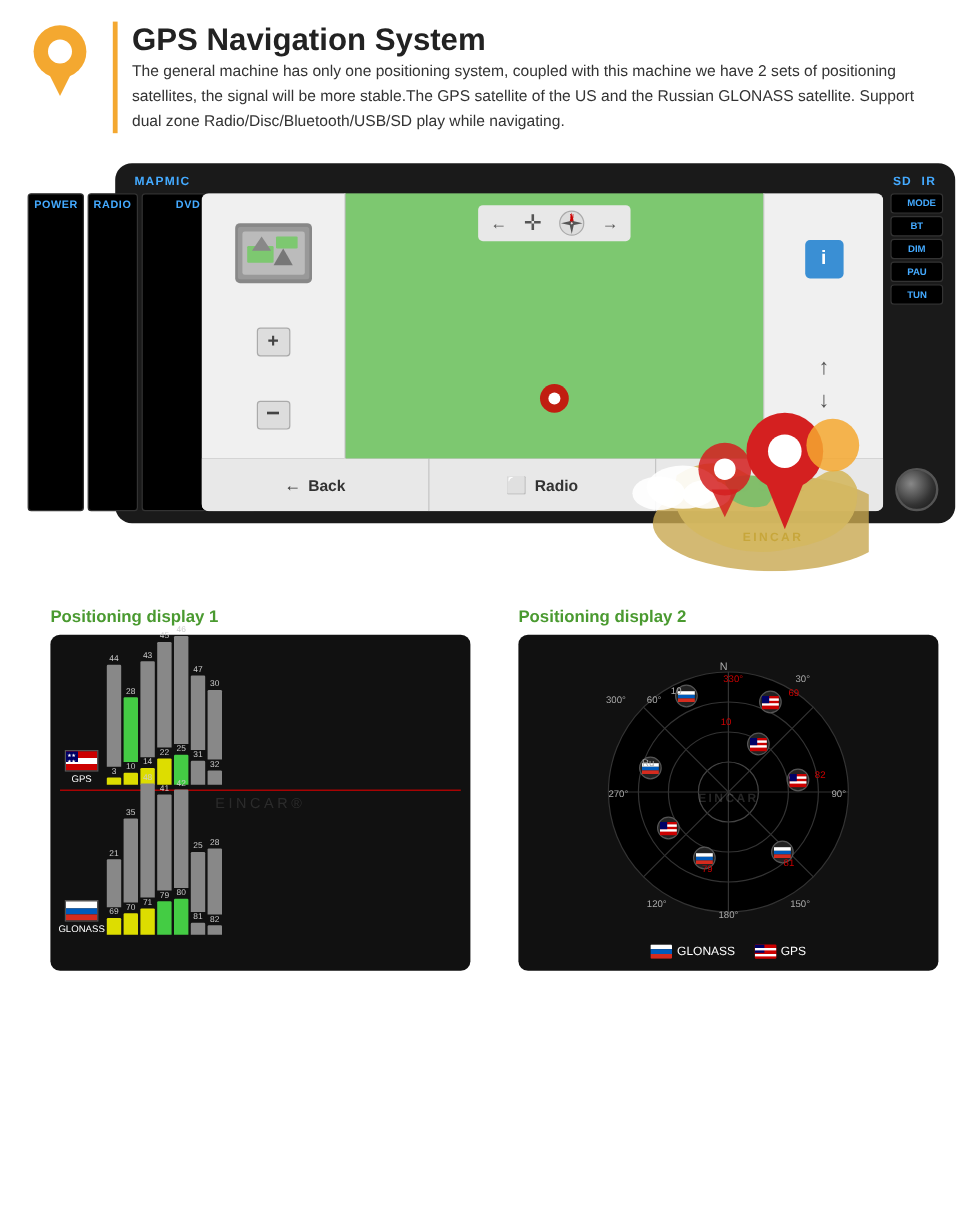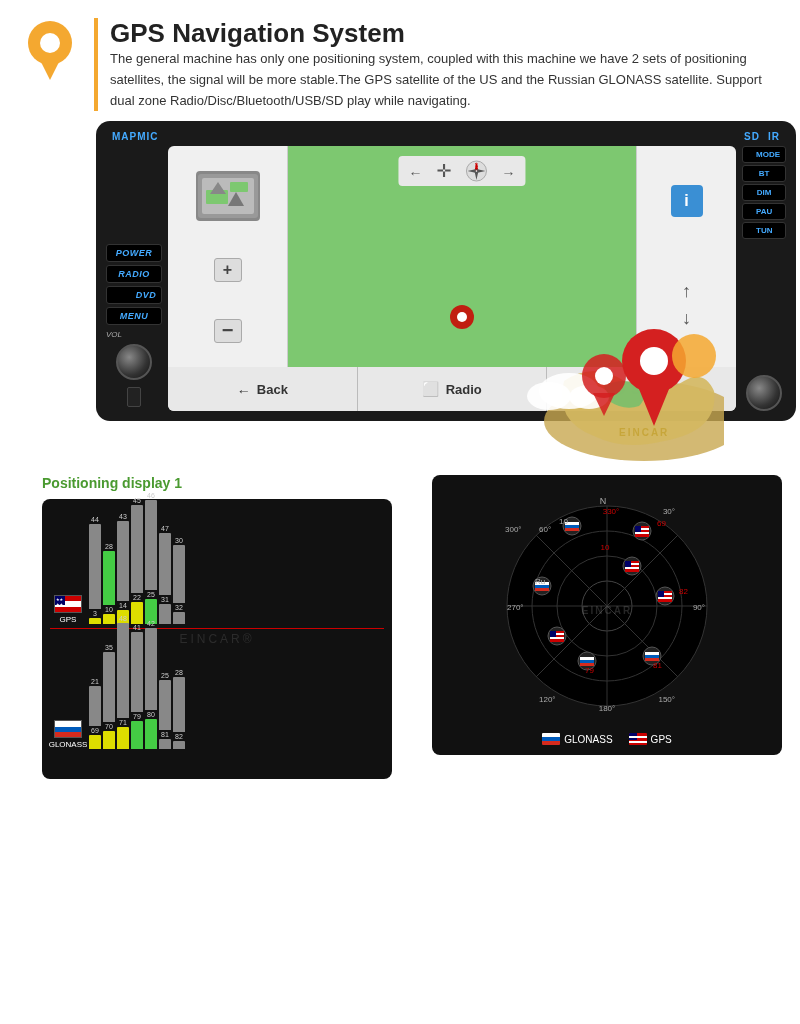--- a/index.html
+++ b/index.html
@@ -44,21 +44,21 @@
       font-size: 13px;
       color: #333;
       line-height: 1.6;
     }
 
     
     .car-unit-wrapper {
       position: relative;
       width: 648px;
       height: 340px;
-      margin: 0 auto;
+      margin: 15px auto;
     }
     .car-unit {
       position: absolute;
       left: 20px;
       top: 0;
       width: 700px;
       height: 300px;
       background: #1a1a1a;
       border-radius: 14px;
       padding: 10px;
@@ -77,25 +77,24 @@
       font-weight: bold;
       letter-spacing: 1px;
     }
     .unit-body {
       display: flex;
       flex: 1;
       gap: 6px;
     }
     .unit-left-buttons {
       display: flex;
-      flex-direction: column;
-      justify-content: flex-end;
+      flex-direction: row;
+      justify-content: center;
       width: 56px;
       gap: 3px;
-      font-style: italic;
     }
     .unit-btn {
       background: #000;
       color: #4af;
       font-size: 9px;
       font-weight: bold;
       border: 1px solid #333;
       border-radius: 3px;
       padding: 3px 4px;
       text-align: center;
@@ -616,20 +615,21 @@
             <div style="width:12px;height:55px;background:#888;border-radius:1px 1px 0 0"></div>
             <span style="color:#ccc;font-size:7px">82</span>
             <div style="width:12px;height:8px;background:#888;border-radius:1px 1px 0 0"></div>
           </div>
         </div>
       </div>
     </div>
   </div>
 
   <div class="chart-block">
+    <div class="chart-title">Positioning display 2</div>
     <div class="radar-container">
       <div class="radar-svg-wrap">
         <svg width="220" height="220" viewBox="0 0 220 220">
 
           <circle cx="110" cy="110" r="100" fill="#000" stroke="#333" stroke-width="1"></circle>
           <circle cx="110" cy="110" r="75" fill="none" stroke="#333" stroke-width="1"></circle>
           <circle cx="110" cy="110" r="50" fill="none" stroke="#333" stroke-width="1"></circle>
           <circle cx="110" cy="110" r="25" fill="none" stroke="#444" stroke-width="1"></circle>
 
           <line x1="110" y1="10" x2="110" y2="210" stroke="#333" stroke-width="1"></line>

